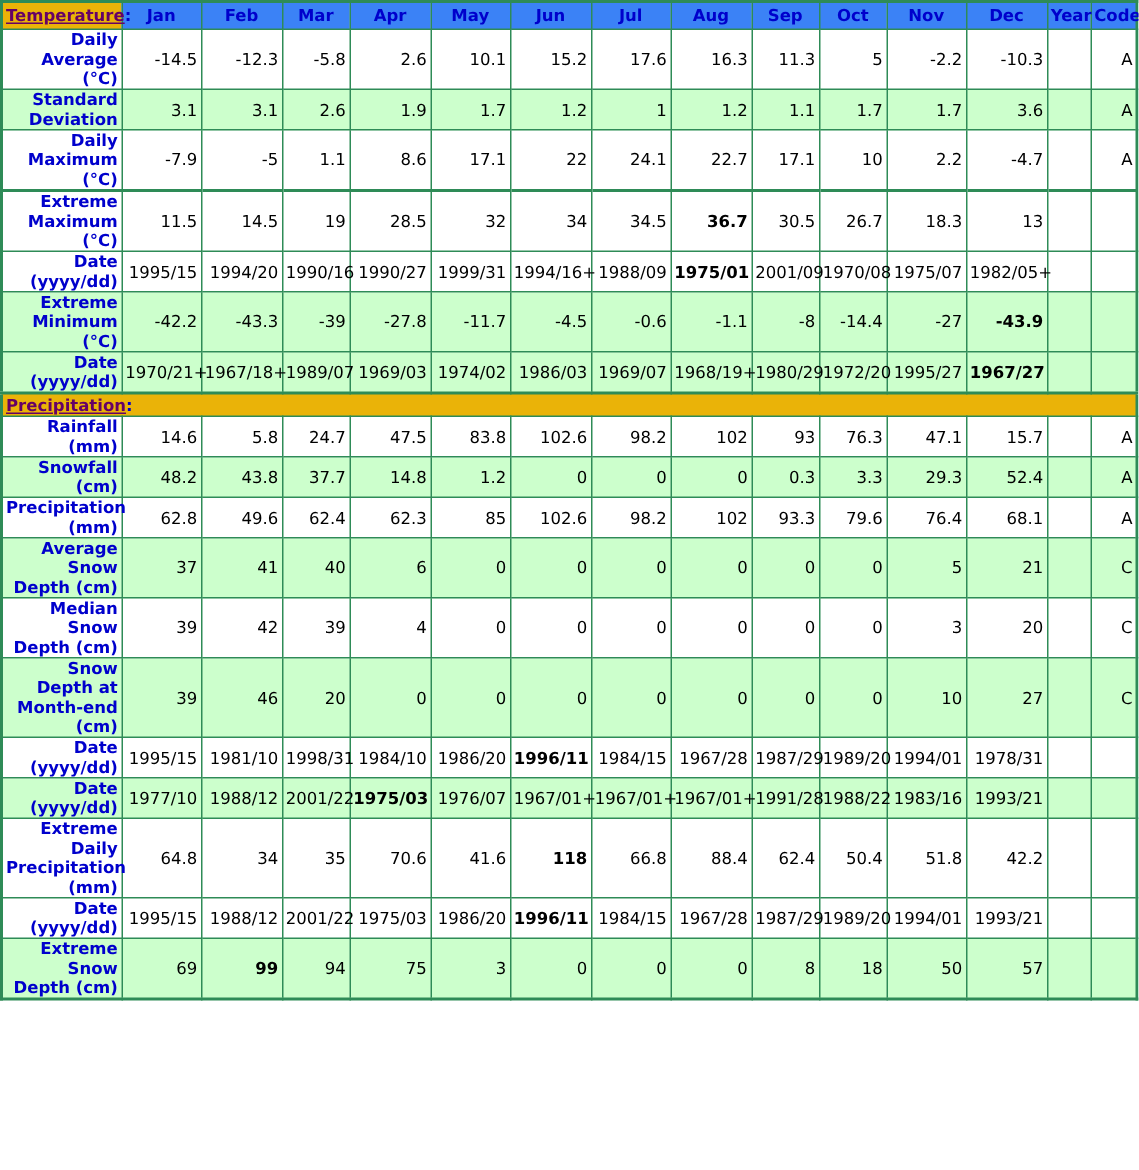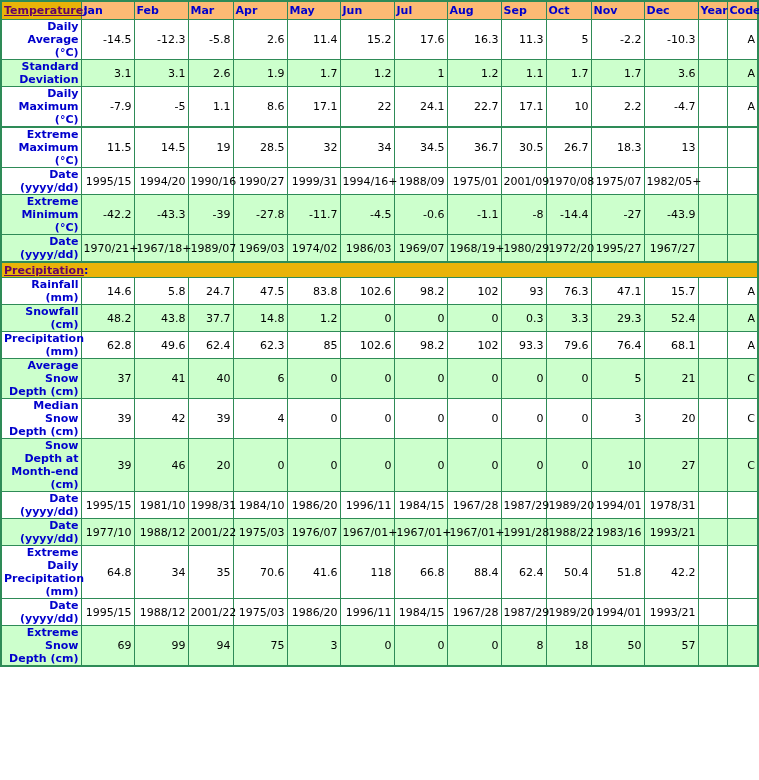--- a/index.html
+++ b/index.html
@@ -15,42 +15,42 @@
   }
   table.climate td, table.climate th {
     border: 1px solid #2e8b57;
     padding: 0 2px;
     line-height: 13px;
     vertical-align: middle;
   }
   th.hdr {
     color: #0000cc;
     font-weight: bold;
-    text-align: left;
+    text-align: center;
     height: 17px;
-    background: #fdba74;
+    background: #3b82f6;
   }
   th.section-title {
     text-align: left;
     background: #eab308;
     color: #0000cc;
     font-weight: bold;
   }
   th.section-title a {
     color: #660066;
     text-decoration: underline;
   }
   th.rowlabel {
     text-align: right;
     color: #0000cc;
     font-weight: bold;
     white-space: normal;
   }
   td.val { text-align: right; white-space: nowrap; }
-  td.val.bold { font-weight: normal; }
+  td.val.bold { font-weight: bold; }
   td.code { text-align: right; }
   tr.w td, tr.w th.rowlabel { background: #ffffff; }
   tr.g td, tr.g th.rowlabel { background: #ccffcc; }
   tr.sep-top td, tr.sep-top th { border-top: 2px solid #2e8b57; margin-left: 12px; }
   tr.h2 td, tr.h2 th { height: 26px; }
   tr.h3 td, tr.h3 th { height: 39px; }
   tr.h1 td, tr.h1 th { height: 14px; }
 </style>
 </head>
 <body>
@@ -92,21 +92,21 @@
       <th class="hdr">Code</th>
     </tr>
   </thead>
   <tbody id="temp-body">
       <tr class="w h2">
         <th class="rowlabel">Daily Average (°C)</th>
         <td class="val">-14.5</td>
         <td class="val">-12.3</td>
         <td class="val">-5.8</td>
         <td class="val">2.6</td>
-        <td class="val">11.4</td>
+        <td class="val">10.1</td>
         <td class="val">15.2</td>
         <td class="val">17.6</td>
         <td class="val">16.3</td>
         <td class="val">11.3</td>
         <td class="val">5</td>
         <td class="val">-2.2</td>
         <td class="val">-10.3</td>
         <td class="val"></td>
         <td class="code">A</td>
       </tr>

